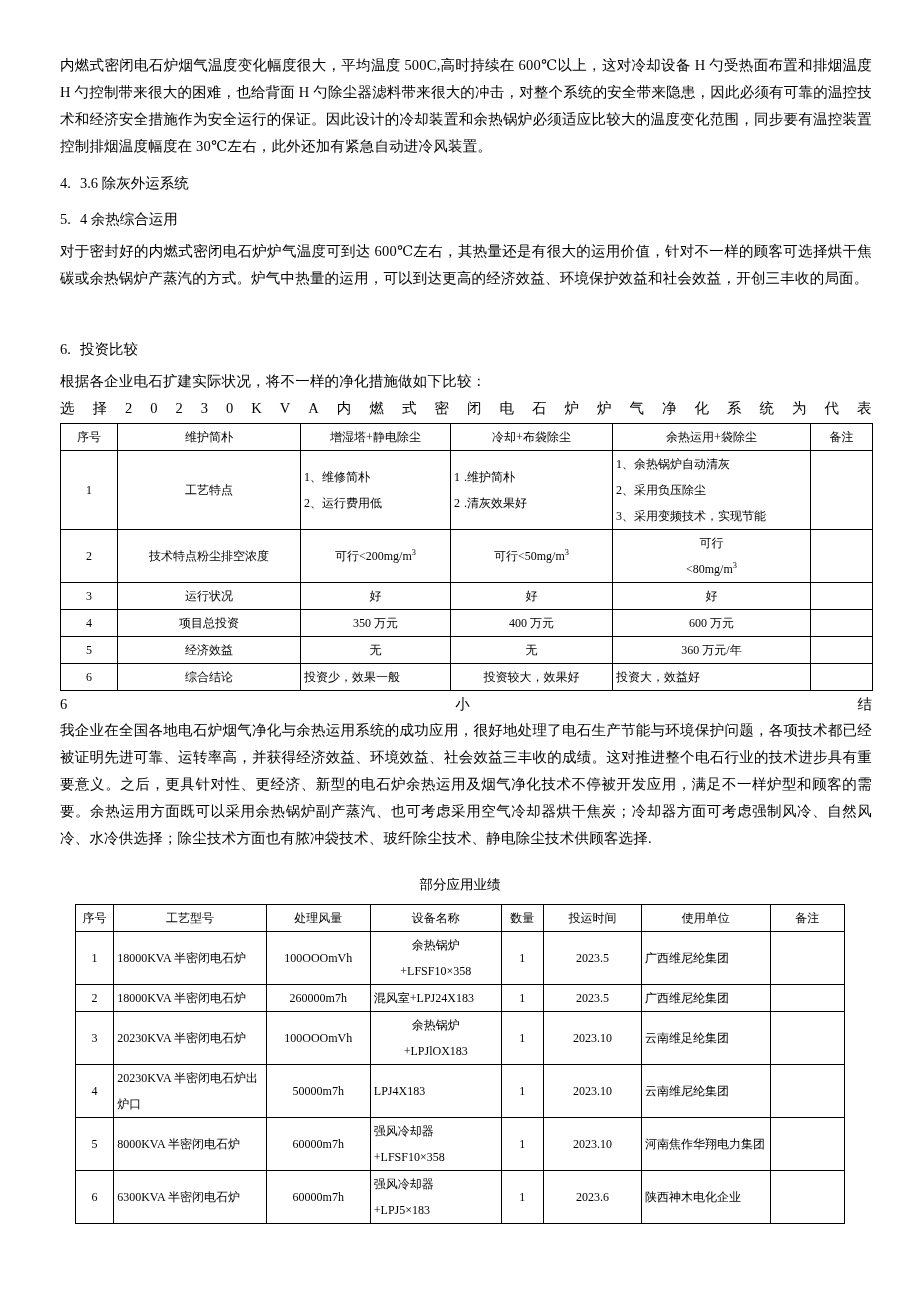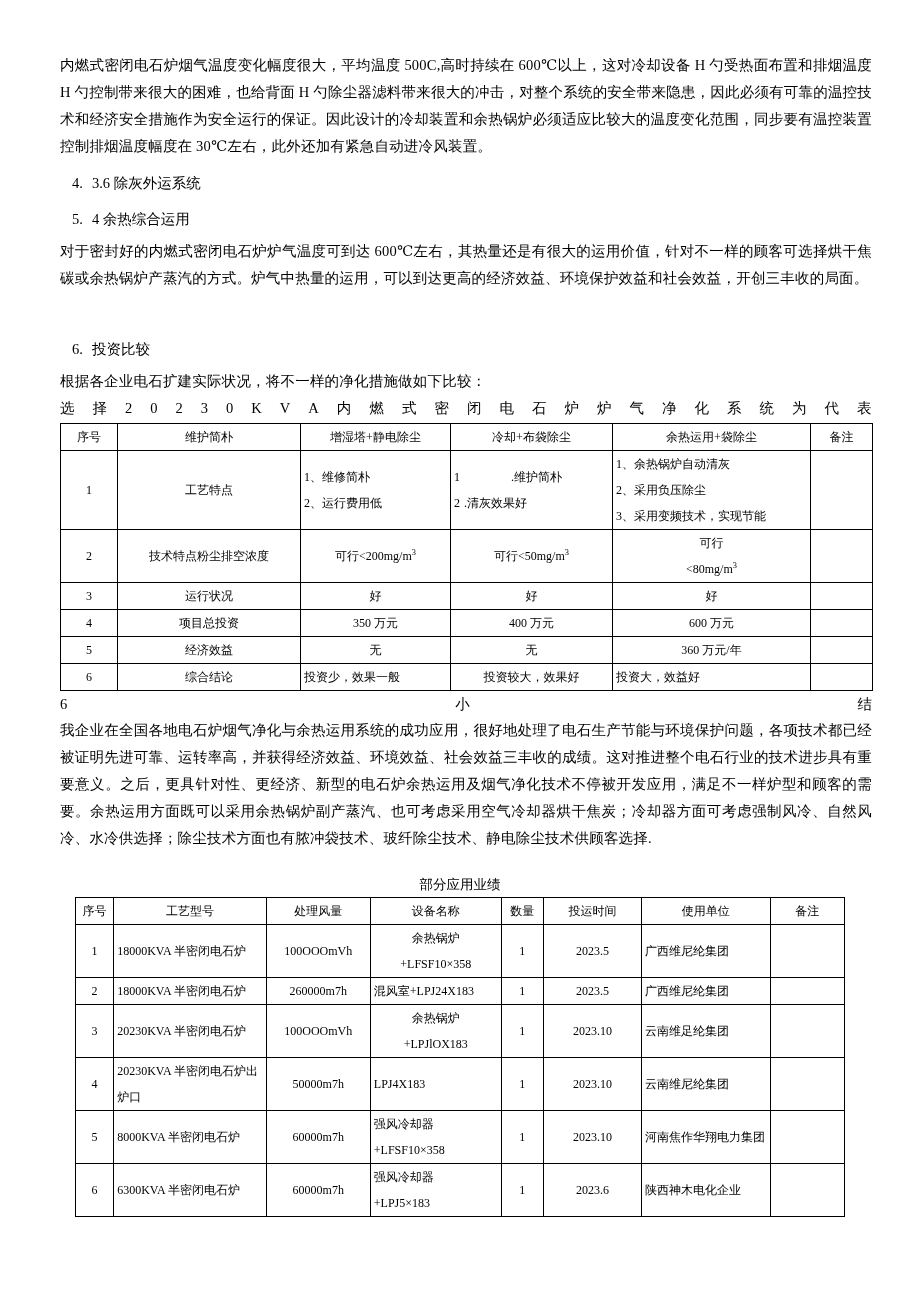--- a/index.html
+++ b/index.html
@@ -32,21 +32,21 @@
   
   p.body-text {
     margin: 0 0 0 0;
     font-size: 14.5px;
     line-height: 27px;
     text-align: justify;
     text-justify: inter-ideograph;
     letter-spacing: 0.2px;
   }
   p.heading {
-    margin: 10px 0 6px 12px;
+    margin: 10px 0 6px 0;
     font-size: 14.5px;
     line-height: 26px;
     text-align: left;
   }
   p.heading .num { margin-right: 9px; }
   .gap-md { height: 22px; }
   .gap-lg { height: 34px; }
 
   
   .justify-line {
@@ -93,21 +93,21 @@
   #table-applications col.d3 { width: 127px; }
   #table-applications col.d4 { width: 41px; }
   #table-applications col.d5 { width: 95px; }
   #table-applications col.d6 { width: 125px; }
   #table-applications col.d7 { width: 72px; }
 
   .tbl-caption {
     text-align: center;
     font-size: 13.5px;
     line-height: 22px;
-    margin: 0 0 1px 0;
+    margin: 0 0 8px 0;
     width: 770px;
     margin-left: 15px;
   }
 
   sup { font-size: 0.7em; vertical-align: super; line-height: 0; }
 </style>
 </head>
 <body>
 
 <div class="page">
@@ -189,21 +189,21 @@
           <td class="tc-left">
               <span class="cell-lines">
                 <span class="ln">1、维修简朴</span>
                 <span class="ln">2、运行费用低</span>
               </span>
             </td>
           <td class="tc-left">
               <span class="cell-lines">
                 <span class="ln" style="display: flex;">
                   <span style="width: 10px; flex: 0 0 auto;">1</span>
-                  <span style="flex: 1 1 auto; text-align: center;">.维护简朴</span>
+                  <span style="flex: 1 1 auto; ">.维护简朴</span>
                 </span>
                 <span class="ln" style="display: flex;">
                   <span style="width: 10px; flex: 0 0 auto;">2</span>
                   <span style="flex: 1 1 auto; text-align: left;">.清灰效果好</span>
                 </span>
               </span>
             </td>
           <td class="tc-left">
               <span class="cell-lines">
                 <span class="ln">1、余热锅炉自动清灰</span>

